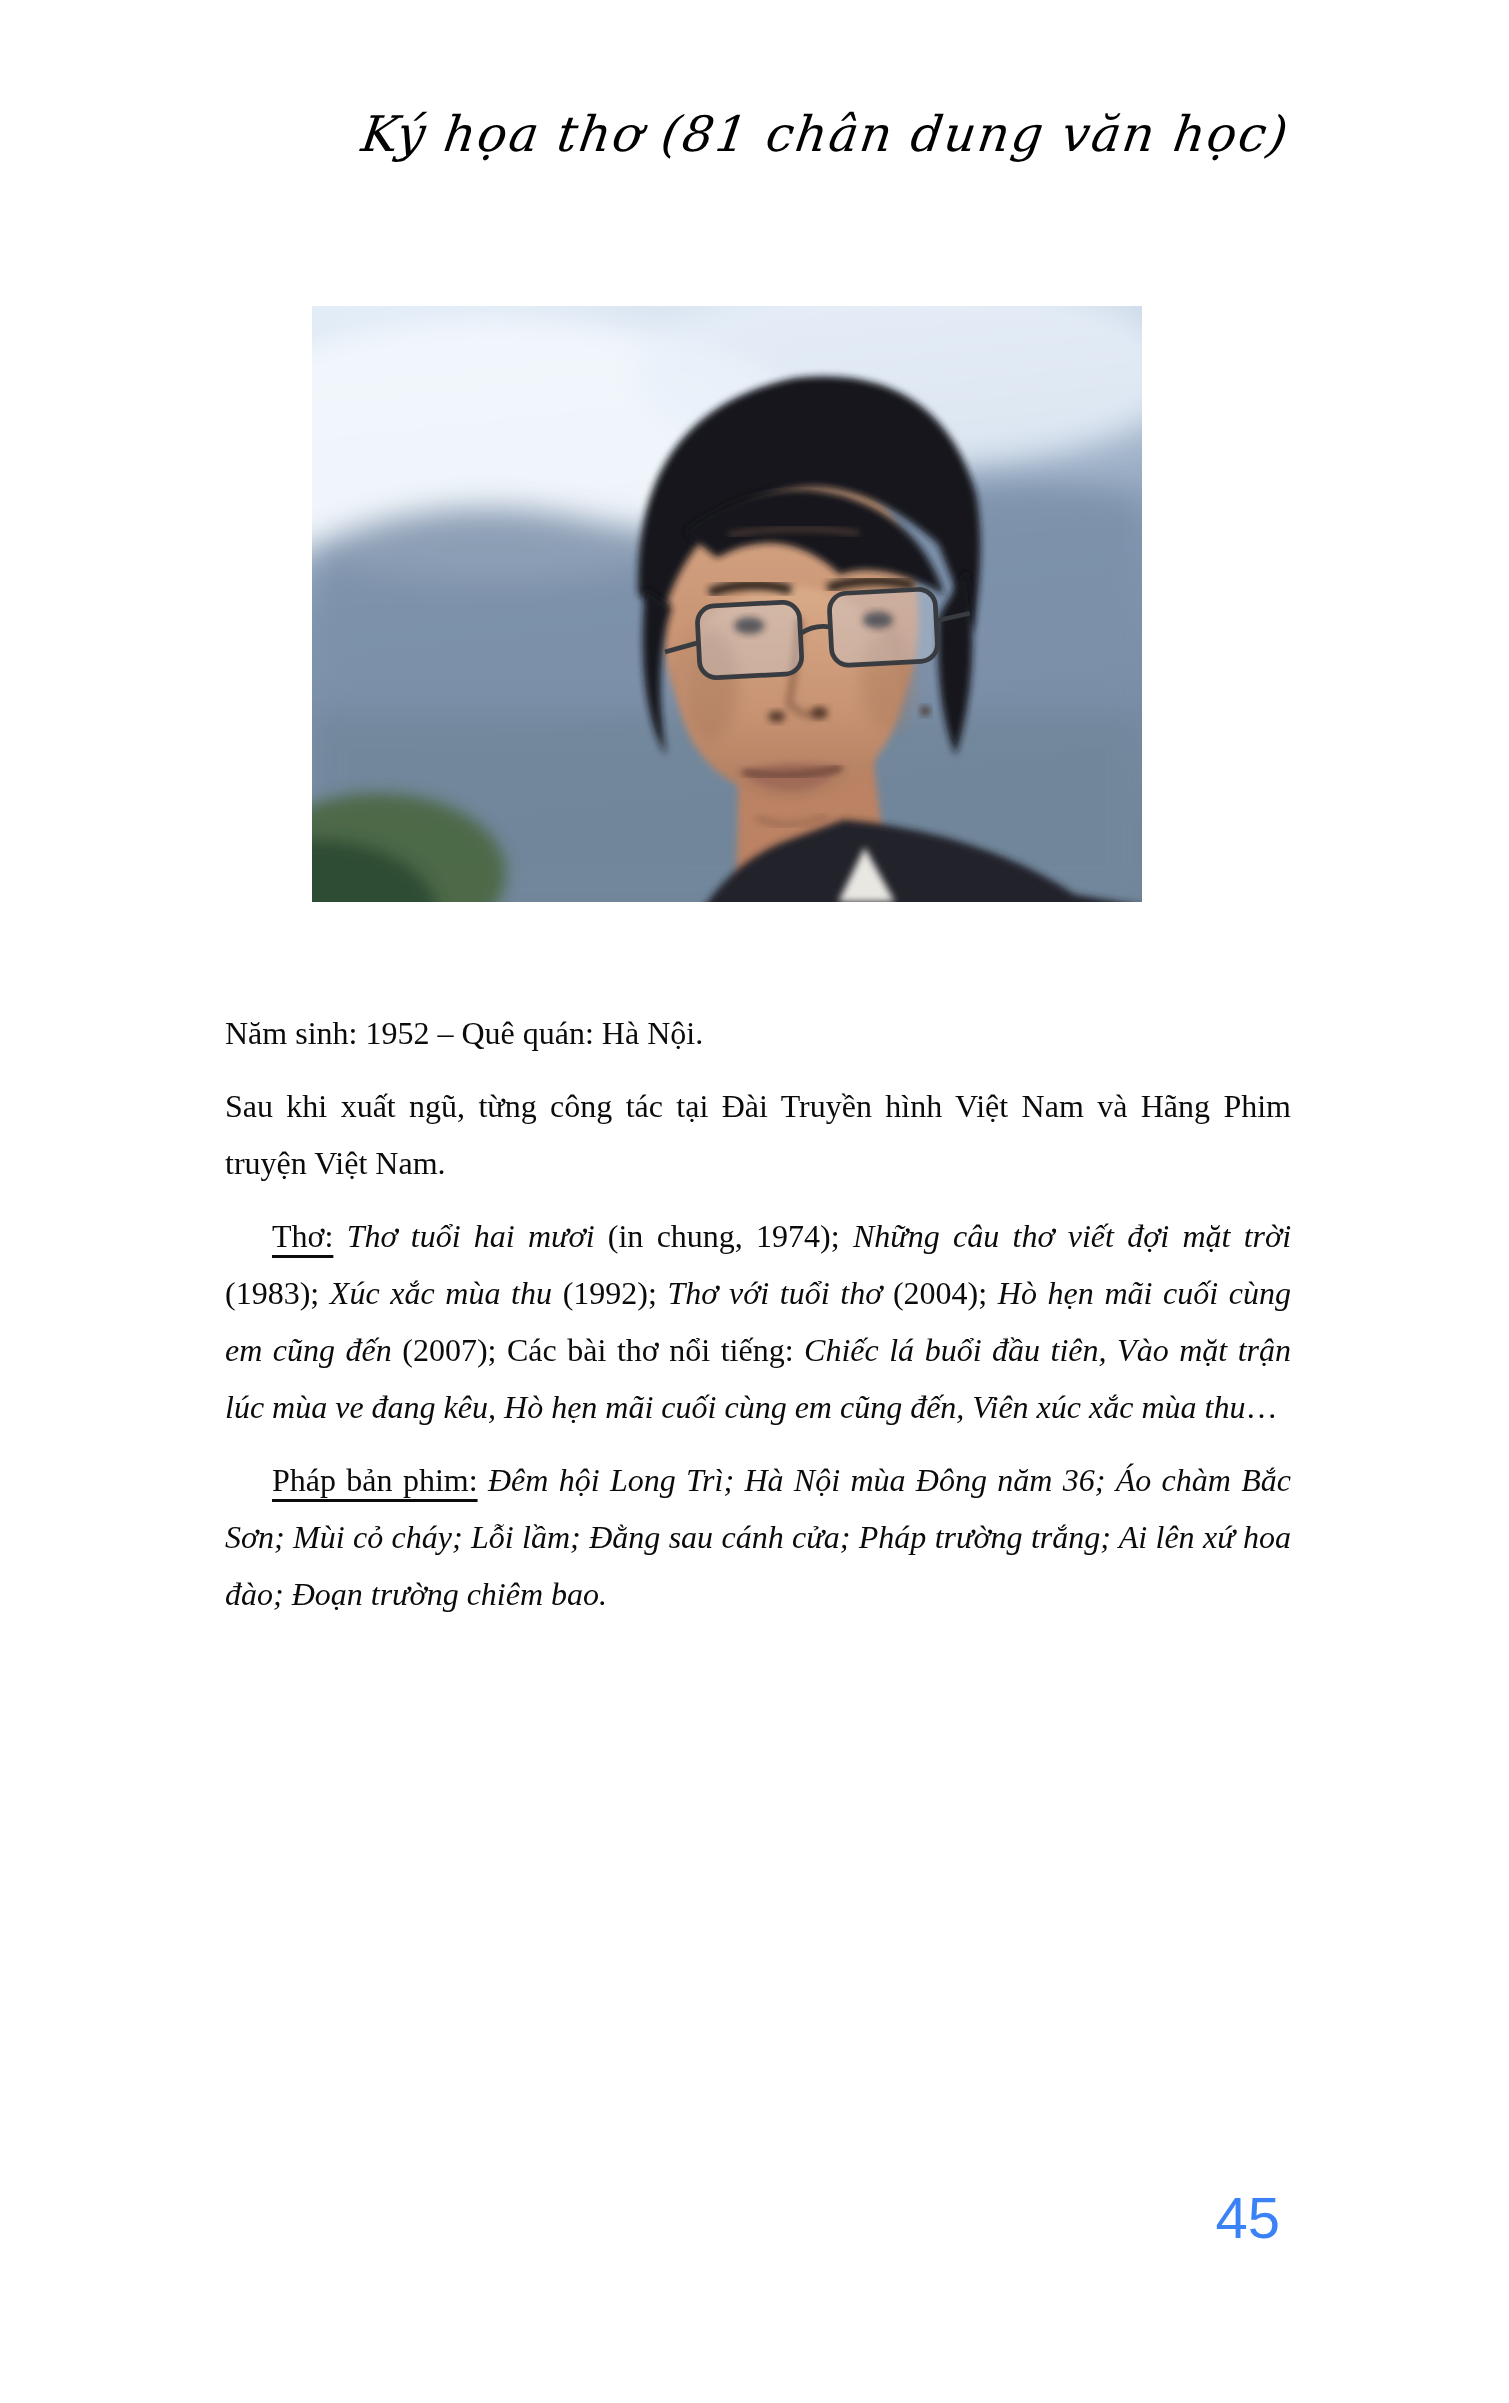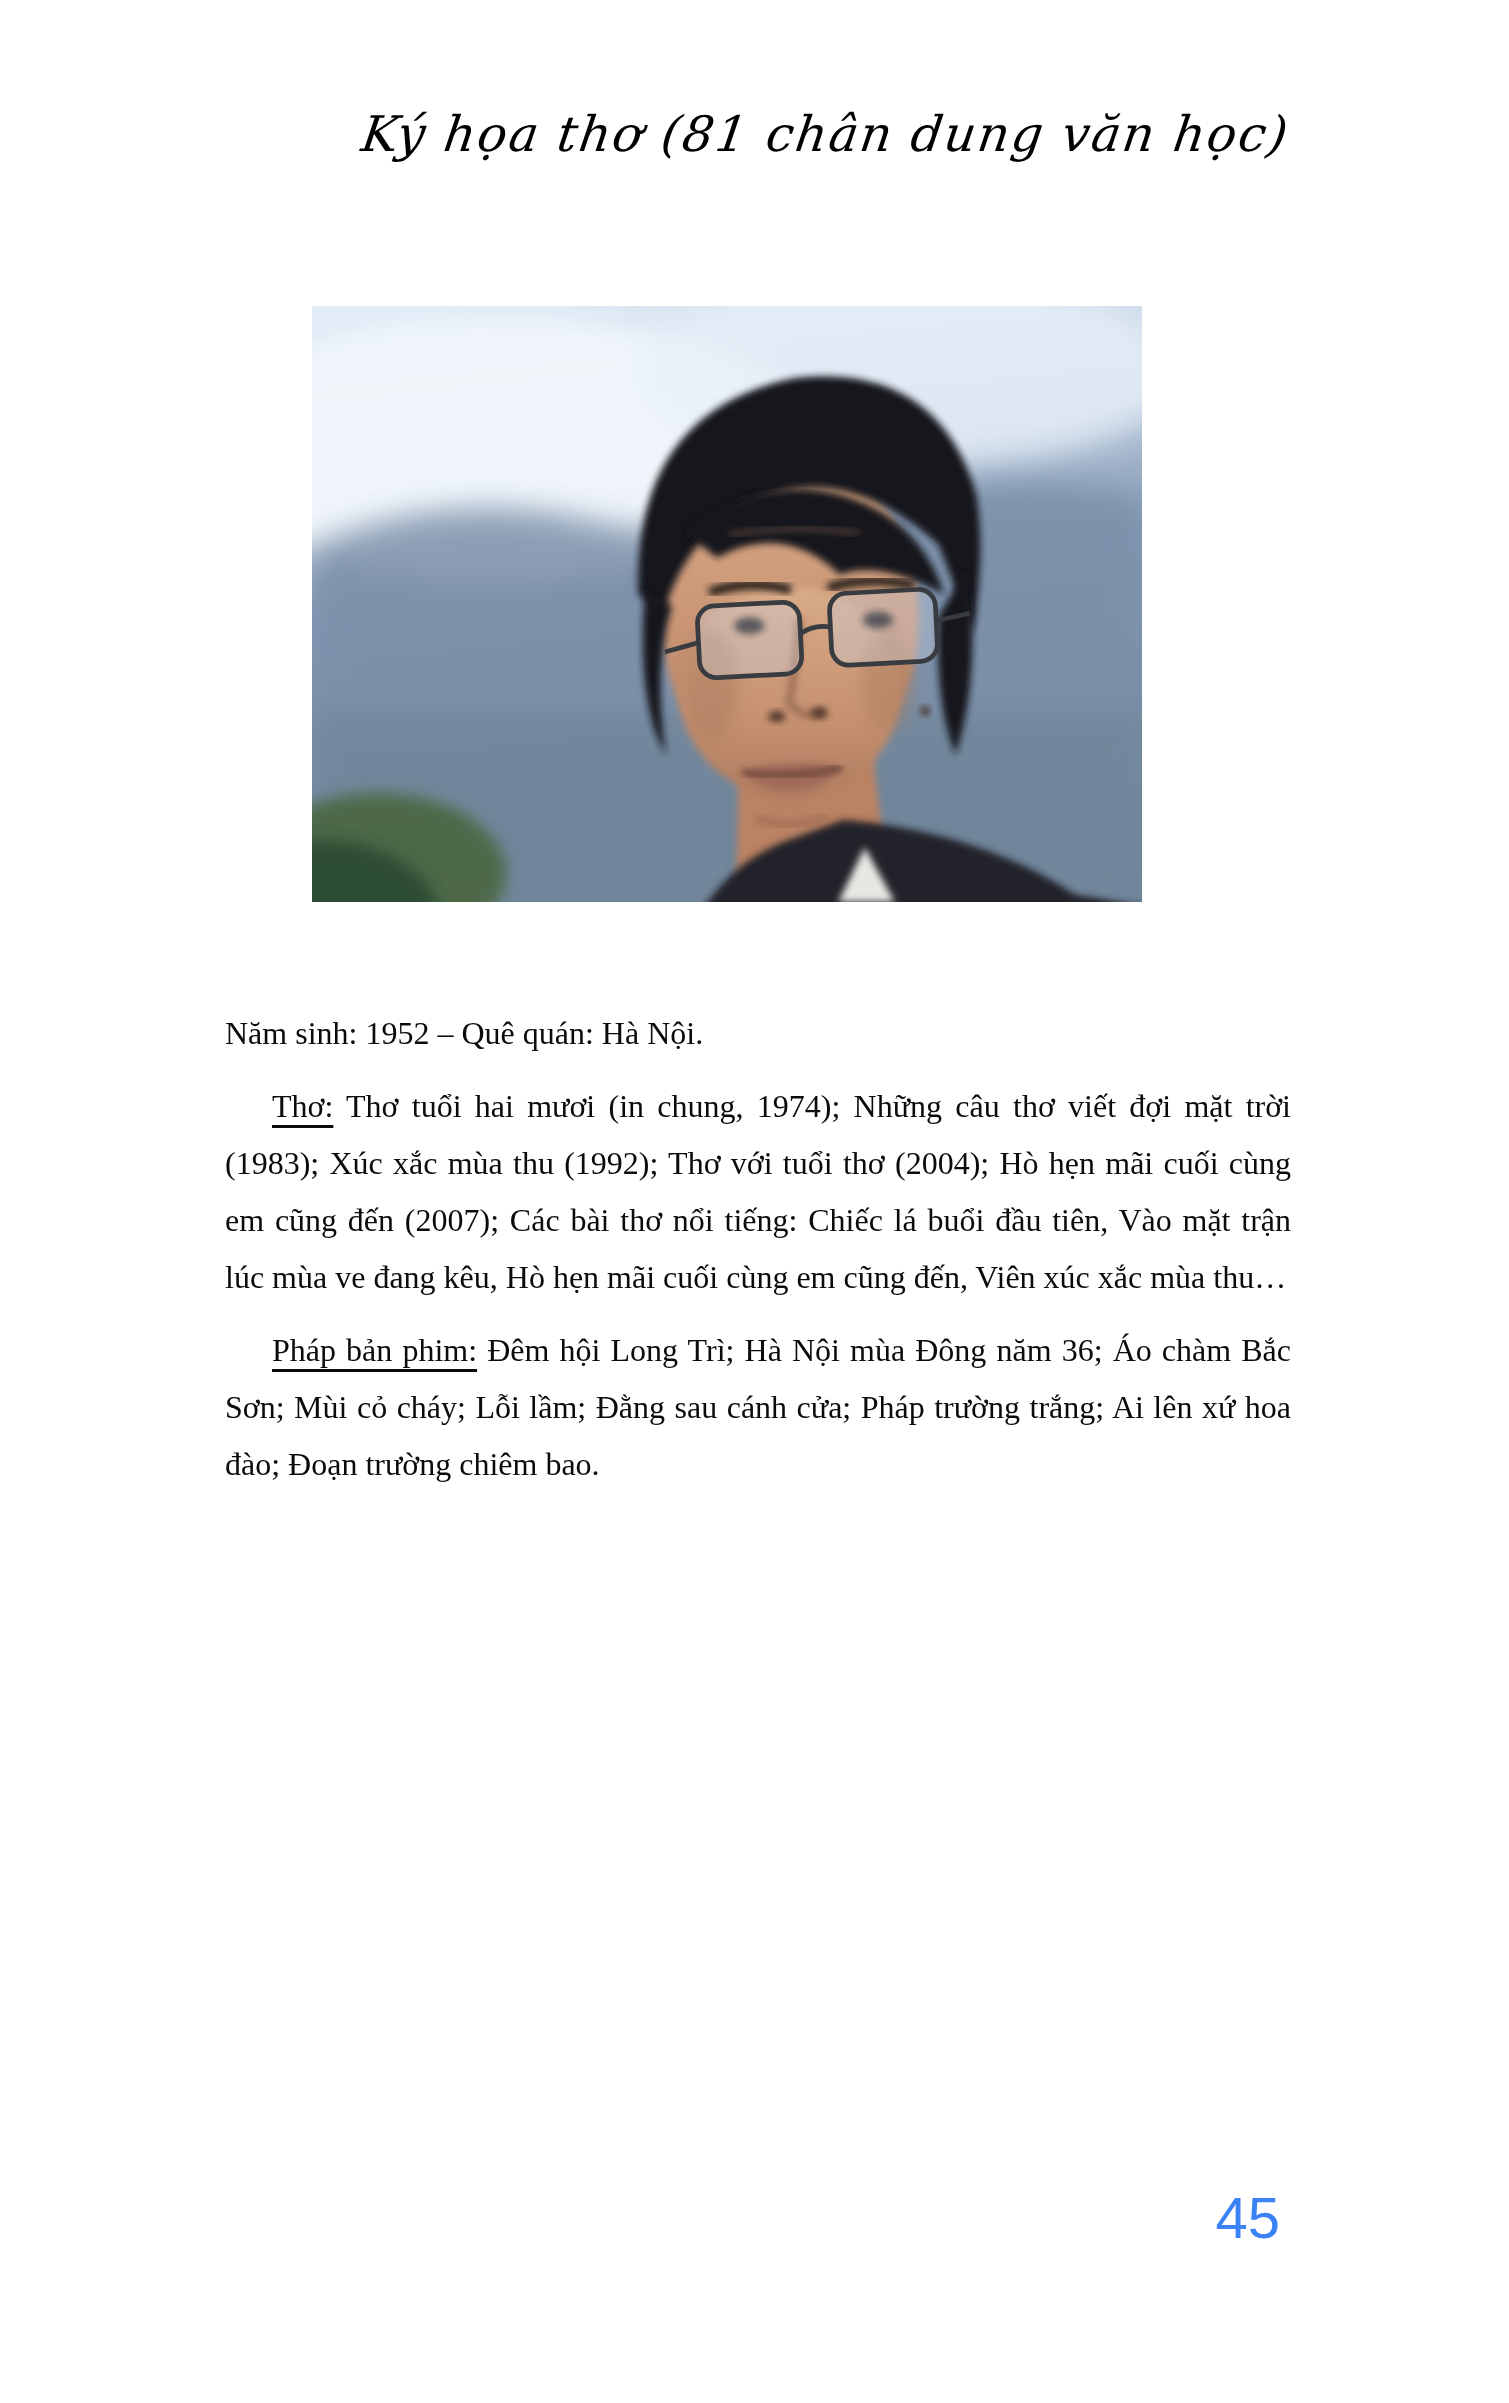--- a/index.html
+++ b/index.html
@@ -40,21 +40,21 @@
   .body-text{
     position:absolute;
     left:225px;top:1005px;
     width:1066px;
     font-size:32px;
     line-height:57px;
     text-align:justify;
   }
   .body-para{margin:0 0 16px 0;}
   .seg-b{font-weight:bold;}
-  .seg-i{margin-top:24px;}
+  .seg-i{font-style:italic;margin-top:24px;}
   .seg-u{text-decoration:underline;text-decoration-thickness:2.8px;text-underline-offset:7.6px;margin-left:47px;}
   .page-number{
     position:absolute;
     right:229px;top:2184px;
     font-family:"Liberation Sans","DejaVu Sans",sans-serif;
     font-size:58px;
     color:#3b82f6;
   }
 </style>
 </head>
@@ -129,19 +129,20 @@
       <rect x="548" y="306" width="112" height="76" rx="18" fill="rgba(205,215,230,0.35)" stroke="#383b40" stroke-width="5"></rect>
       <path d="M516 346 Q532 337 548 341" stroke="#383b40" stroke-width="5" fill="none"></path>
       <path d="M408 350 L372 358" stroke="#383b40" stroke-width="5" fill="none"></path>
       <path d="M660 340 L696 334" stroke="#383b40" stroke-width="5" fill="none"></path>
     </g>
   </svg>
 
 
   <div class="body-text">
       <p class="body-para"><span>Năm sinh: 1952 – Quê quán: Hà Nội.</span></p>
+      <p class="body-para"><span>Sau khi xuất ngũ, từng công tác tại Đài Truyền hình Việt Nam và Hãng Phim truyện Việt Nam.</span></p>
       <p class="body-para"><span class="seg-u">Thơ:</span><span> </span><span class="seg-i">Thơ tuổi hai mươi</span><span> (in chung, 1974); </span><span class="seg-i">Những câu thơ viết đợi mặt trời</span><span> (1983); </span><span class="seg-i">Xúc xắc mùa thu</span><span> (1992); </span><span class="seg-i">Thơ với tuổi thơ</span><span> (2004); </span><span class="seg-i">Hò hẹn mãi cuối cùng em cũng đến</span><span> (2007); Các bài thơ nổi tiếng: </span><span class="seg-i">Chiếc lá buổi đầu tiên, Vào mặt trận lúc mùa ve đang kêu, Hò hẹn mãi cuối cùng em cũng đến, Viên xúc xắc mùa thu</span><span>…</span></p>
       <p class="body-para"><span class="seg-u">Pháp bản phim:</span><span> </span><span class="seg-i">Đêm hội Long Trì; Hà Nội mùa Đông năm 36; Áo chàm Bắc Sơn; Mùi cỏ cháy; Lỗi lầm; Đằng sau cánh cửa; Pháp trường trắng; Ai lên xứ hoa đào; Đoạn trường chiêm bao.</span></p>
     </div>
 
   <div class="page-number">45</div>
 </div>
 
 
 </body></html>

